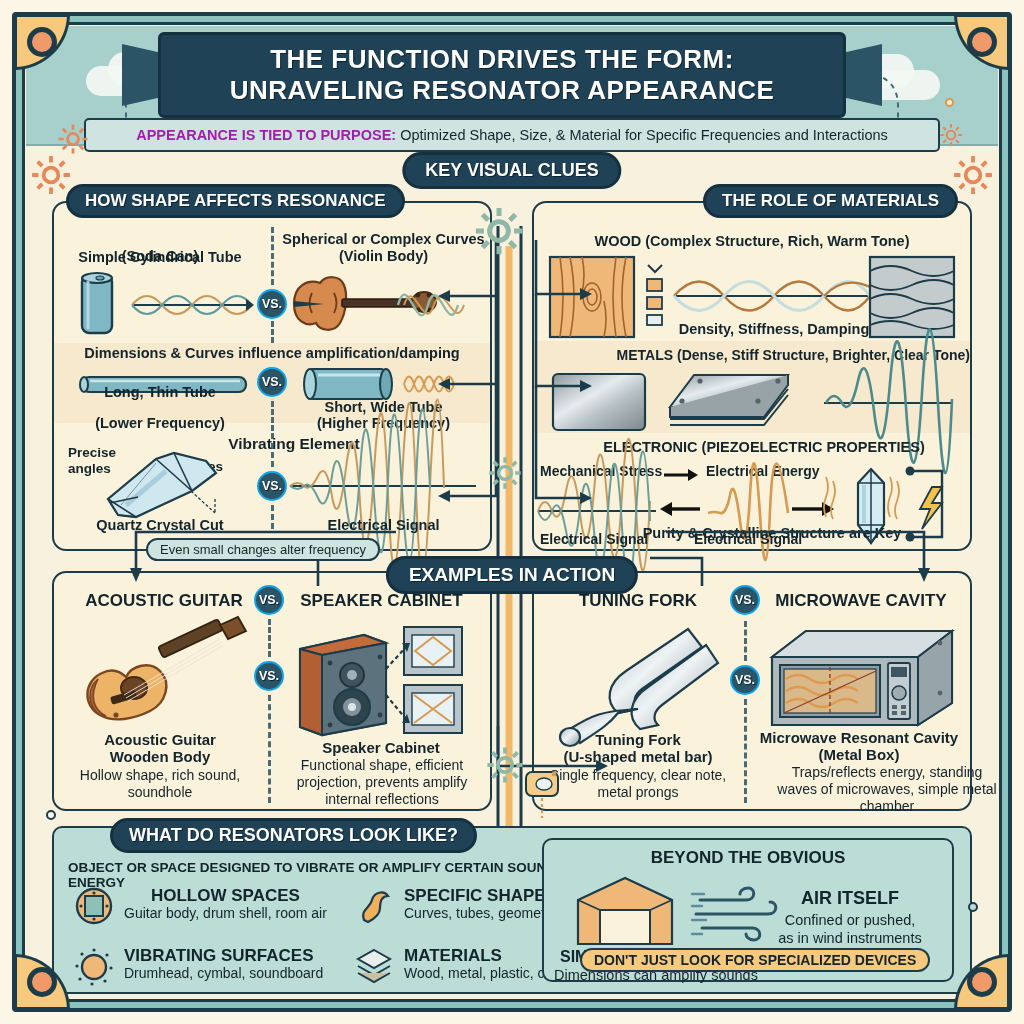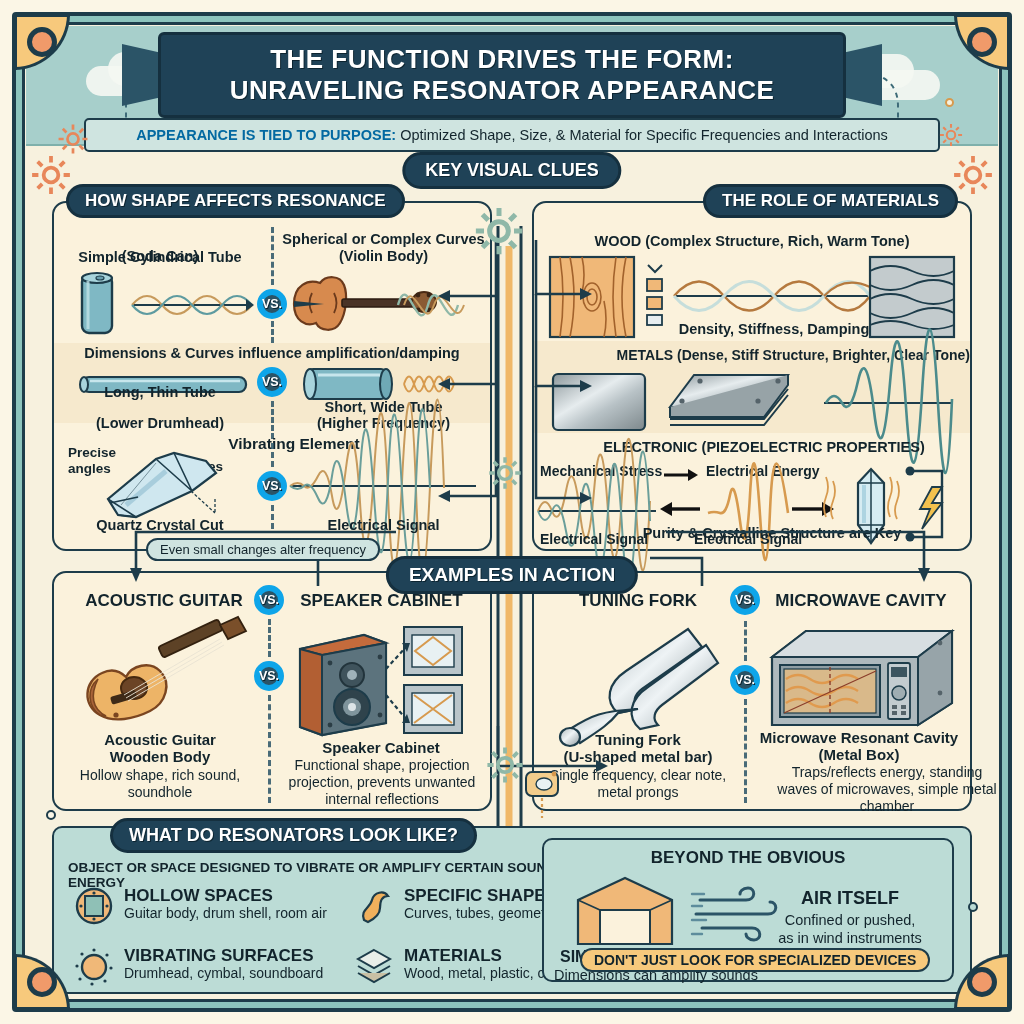--- a/index.html
+++ b/index.html
@@ -82,21 +82,21 @@
   .ribbon .t1 { font-size: 26px; line-height: 30px; }
   .ribbon .t2 { font-size: 26px; line-height: 32px; }
 
   
   .subtitle {
     position: absolute; left: 58px; right: 58px; top: 92px; height: 34px;
     background: #cfe4e0; border: 2px solid #1d3c4a; border-radius: 5px;
     display: flex; align-items: center; justify-content: center;
     z-index: 5;
   }
-  .subtitle .lead { font-weight: bold; font-size: 14.5px; color: #0369a1; }
+  .subtitle .lead { font-weight: bold; font-size: 14.5px; color: #a21caf; }
   .subtitle .rest { font-size: 14.5px; color: #12242c; margin-left: 4px; }
 
   
   .pill {
     background: #1f4257; color: #fff; font-weight: bold;
     border: 3px solid #15303f; border-radius: 22px;
     display: flex; align-items: center; justify-content: center;
     text-shadow: 1px 1px 0 #0d2430;
     z-index: 6;
   }
@@ -140,21 +140,21 @@
 
   .band-alt { position: absolute; left: 0; right: 0; background: #f6e9cd; }
 
   
   .ttl { font-weight: bold; color: #12242c; text-align: center; }
   .sub { color: #12242c; text-align: center; }
   .vs {
     width: 30px; height: 30px; border-radius: 50%;
     background: #2b5467; color: #fff; font-weight: bold; font-size: 12.5px;
     display: flex; align-items: center; justify-content: center;
-    border: 6px solid #0ea5e9; position: absolute; z-index: 4;
+    border: 2px solid #0ea5e9; position: absolute; z-index: 4;
     text-shadow: 1px 1px 0 #0d2430;
   }
   .dashsep {
     position: absolute; border-left: 3px dashed #2b5467; opacity: .85;
   }
 
   
   .note-pill {
     position: absolute; background: #cfe4e0; border: 2px solid #1d3c4a;
     border-radius: 14px; padding: 2px 12px; font-size: 13px; color: #12242c;
@@ -311,21 +311,21 @@
       <div class="dashsep" style="left:217px;top:118px;height:22px;"></div>
 
       <div class="ttl" style="position:absolute;left:0;right:0;top:142px;font-size:14.5px;">Dimensions &amp; Curves influence amplification/damping</div>
 
       <svg style="position:absolute;left:22px;top:168px;" width="180" height="26">
         <rect x="6" y="6" width="164" height="15" rx="7" fill="#7fb8c4" stroke="#1d3c4a" stroke-width="2.2"></rect>
         <ellipse cx="8" cy="13.5" rx="4" ry="7.5" fill="#a8d4dc" stroke="#1d3c4a" stroke-width="2"></ellipse>
         <line x1="14" y1="10" x2="164" y2="10" stroke="#c7e6ec" stroke-width="2.4"></line>
       </svg>
       <div class="ttl" style="position:absolute;left:6px;top:181px;width:200px;font-size:14.5px;">Long, Thin Tube</div>
-      <div class="ttl" style="position:absolute;left:6px;top:212px;width:200px;font-size:14.5px;">(Lower Drumhead)</div>
+      <div class="ttl" style="position:absolute;left:6px;top:212px;width:200px;font-size:14.5px;">(Lower Frequency)</div>
 
       <svg style="position:absolute;left:246px;top:160px;" width="110" height="40">
         <rect x="8" y="6" width="78" height="30" rx="5" fill="#7fb8c4" stroke="#1d3c4a" stroke-width="2.2"></rect>
         <ellipse cx="10" cy="21" rx="6" ry="15" fill="#a8d4dc" stroke="#1d3c4a" stroke-width="2"></ellipse>
         <ellipse cx="86" cy="21" rx="6" ry="15" fill="#6fa9b6" stroke="#1d3c4a" stroke-width="2"></ellipse>
         <line x1="18" y1="12" x2="80" y2="12" stroke="#c7e6ec" stroke-width="3"></line>
       </svg>
       <svg style="position:absolute;left:348px;top:164px;" width="60" height="34">
         <path d="M2 17 q5 -15 10 0 t10 0 t10 0 t10 0 t10 0" fill="none" stroke="#d79a4e" stroke-width="2"></path>
         <path d="M2 17 q5 15 10 0 t10 0 t10 0 t10 0 t10 0" fill="none" stroke="#d79a4e" stroke-width="2"></path>
@@ -536,21 +536,21 @@
         <rect x="14" y="70" width="42" height="32" fill="#e8f1f3" stroke="#1d3c4a" stroke-width="1.4"></rect>
         <path d="M16 72 L54 100 M54 72 L16 100" fill="none" stroke="#d79a4e" stroke-width="2"></path>
       </svg>
       <svg style="position:absolute;left:330px;top:66px;" width="30" height="90">
         <path d="M2 30 L22 8" stroke="#1d3c4a" stroke-width="2.2" stroke-dasharray="4 3"></path>
         <path d="M18 4 l8 0 l-3 9 z" fill="#1d3c4a"></path>
         <path d="M2 56 L22 80" stroke="#1d3c4a" stroke-width="2.2" stroke-dasharray="4 3"></path>
         <path d="M18 84 l8 0 l-3 -9 z" fill="#1d3c4a"></path>
       </svg>
       <div class="ttl" style="position:absolute;left:222px;top:166px;width:210px;font-size:15px;">Speaker Cabinet</div>
-      <div class="sub" style="position:absolute;left:222px;top:184px;width:212px;font-size:14px;line-height:17px;">Functional shape, projection projection, prevents unwanted internal reflections</div>
+      <div class="sub" style="position:absolute;left:222px;top:184px;width:212px;font-size:14px;line-height:17px;">Functional shape, efficient projection, prevents amplify internal reflections</div>
     </div>
 
     <div class="panel panel-ex2">
       <div class="ttl" style="position:absolute;left:6px;top:18px;width:196px;font-size:17px;">TUNING FORK</div>
       <div class="ttl" style="position:absolute;left:218px;top:18px;width:218px;font-size:17px;">MICROWAVE CAVITY</div>
       <div class="vs" style="left:196px;top:12px;">VS.</div>
       <div class="vs" style="left:196px;top:92px;">VS.</div>
       <div class="dashsep" style="left:210px;top:48px;height:40px;"></div>
       <div class="dashsep" style="left:210px;top:126px;height:104px;"></div>
 
@@ -599,21 +599,21 @@
       <div class="ttl" style="position:absolute;left:214px;top:156px;width:222px;font-size:15px;">Microwave Resonant Cavity</div>
       <div class="ttl" style="position:absolute;left:214px;top:173px;width:222px;font-size:15px;">(Metal Box)</div>
       <div class="sub" style="position:absolute;left:212px;top:191px;width:226px;font-size:14px;line-height:17px;margin-left:28px;">Traps/reflects energy, standing waves of microwaves, simple metal chamber</div>
     </div>
     <div class="pill pill-examples">EXAMPLES IN ACTION</div>
 
     <div class="panel-bottom">
 
       <div class="sub" style="position:absolute;left:14px;top:32px;width:560px;font-size:13.5px;font-weight:bold;text-align:left;">OBJECT OR SPACE DESIGNED TO VIBRATE OR AMPLIFY CERTAIN SOUNDS OR ENERGY</div>
 
-      <div class="clue" style="left:20px;top:58px;width:270px;">
+      <div class="clue" style="left:20px;top:58px;width:270px;text-align:center;">
         <svg width="40" height="40">
           <circle cx="20" cy="20" r="17" fill="#f0b878" stroke="#1d3c4a" stroke-width="2.4"></circle>
           <rect x="11" y="10" width="18" height="20" fill="#8fc0b6" stroke="#1d3c4a" stroke-width="2"></rect>
           <circle cx="20" cy="7" r="1.6" fill="#1d3c4a"></circle>
             <circle cx="33" cy="20" r="1.6" fill="#1d3c4a"></circle>
           <circle cx="20" cy="33" r="1.6" fill="#1d3c4a"></circle>
             <circle cx="7" cy="20" r="1.6" fill="#1d3c4a"></circle>
         </svg>
         <div>
           <div class="ct">HOLLOW SPACES</div>

